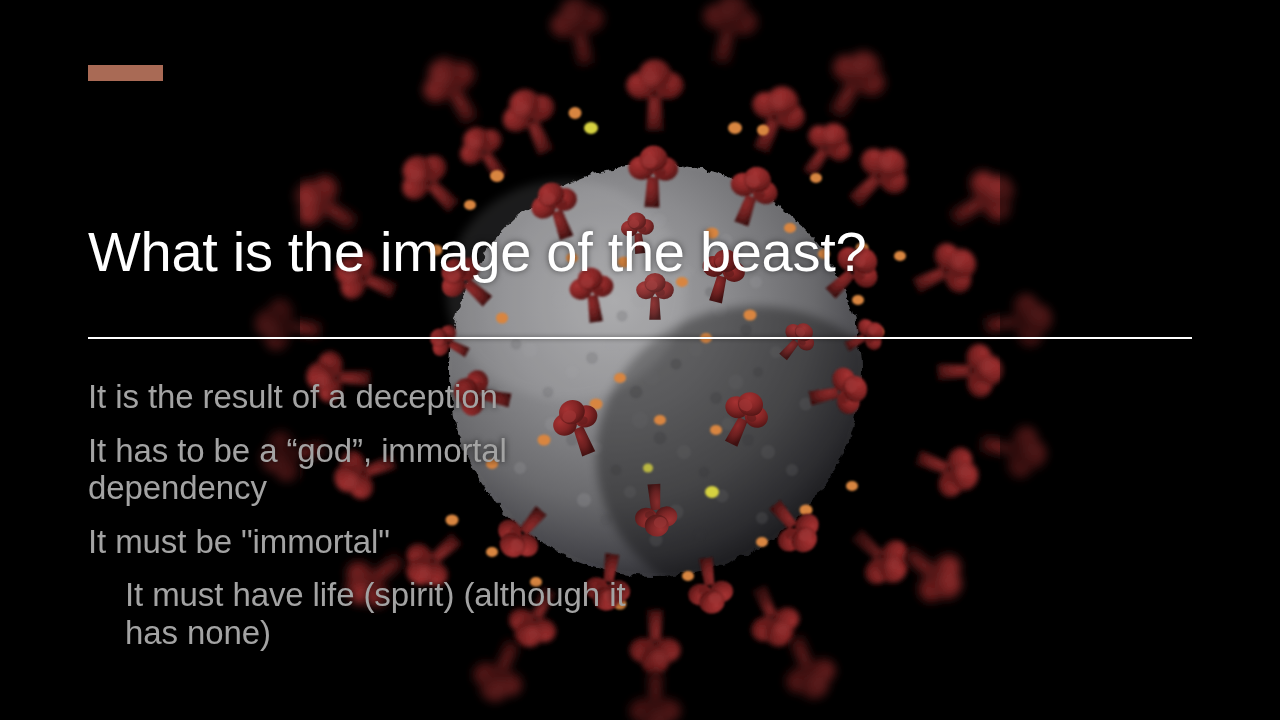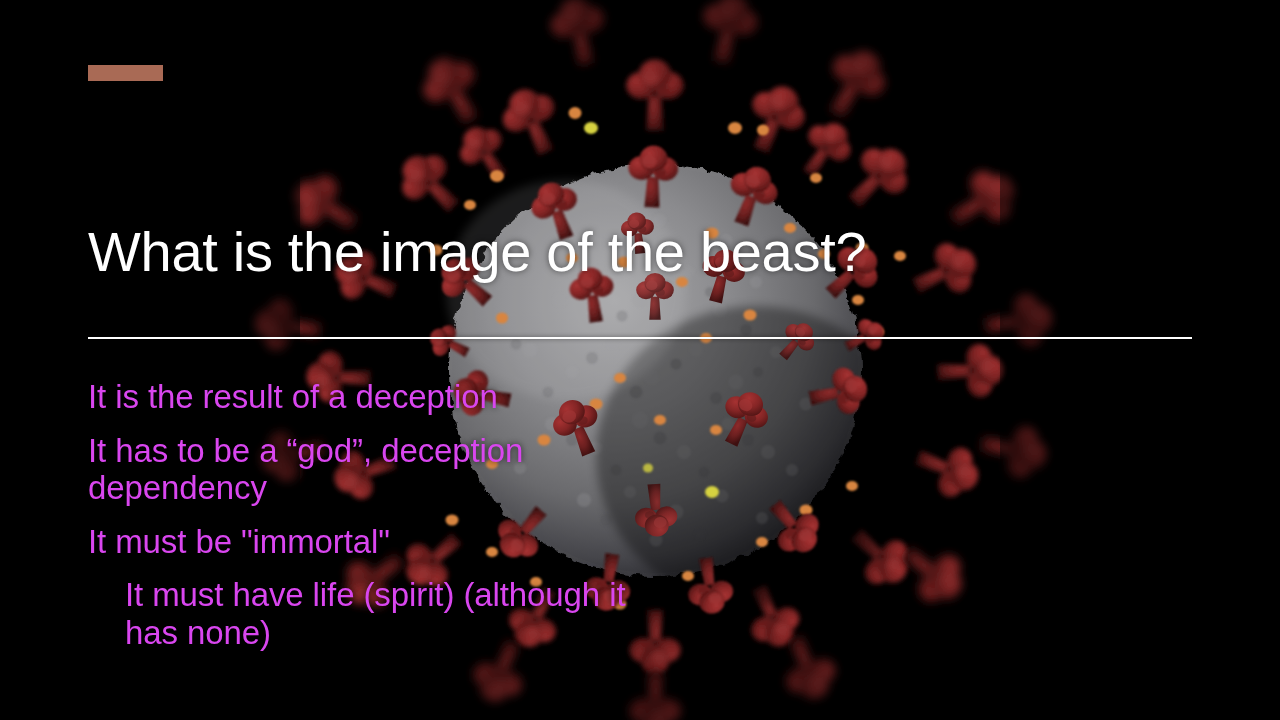--- a/index.html
+++ b/index.html
@@ -81,21 +81,21 @@
   .body-list {
     position: absolute;
     left: 88px;
     top: 378px;
     width: 560px;
     margin: 0;
     padding: 0;
     list-style: none;
   }
   .body-item {
-    color: #d946ef;
+    color: #a3a3a3;
     font-size: 33px;
     line-height: 1.14;
     font-weight: 300;
     font-stretch: condensed;
     margin: 0 0 16px 0;
     letter-spacing: -0.1px;
     text-shadow: 0 0 6px rgba(0,0,0,0.75);
   }
   .body-item:last-child { margin-bottom: 0; margin-left: 37px; }
 </style>
@@ -341,19 +341,19 @@
   <div class="content">
 
     <div class="accent-bar"></div>
 
     <div class="title">What is the image of the beast?</div>
 
     <div class="divider"></div>
 
     <ul class="body-list">
       <li class="body-item">It is the result of a deception</li>
-      <li class="body-item">It has to be a “god”, deception dependency</li>
+      <li class="body-item">It has to be a “god”, immortal dependency</li>
       <li class="body-item">It must be "immortal"</li>
       <li class="body-item">It must have life (spirit) (although it has none)</li>
     </ul>
 
   </div>
 </div>
 
 </body></html>

